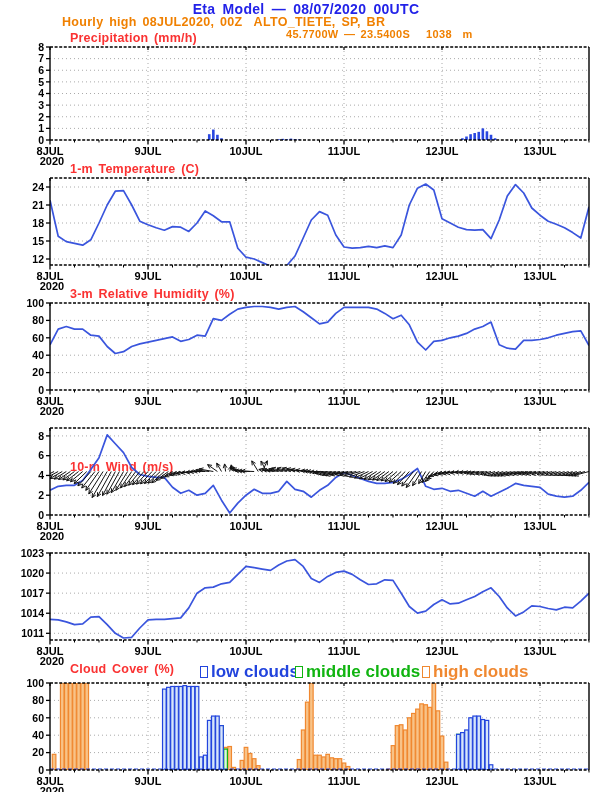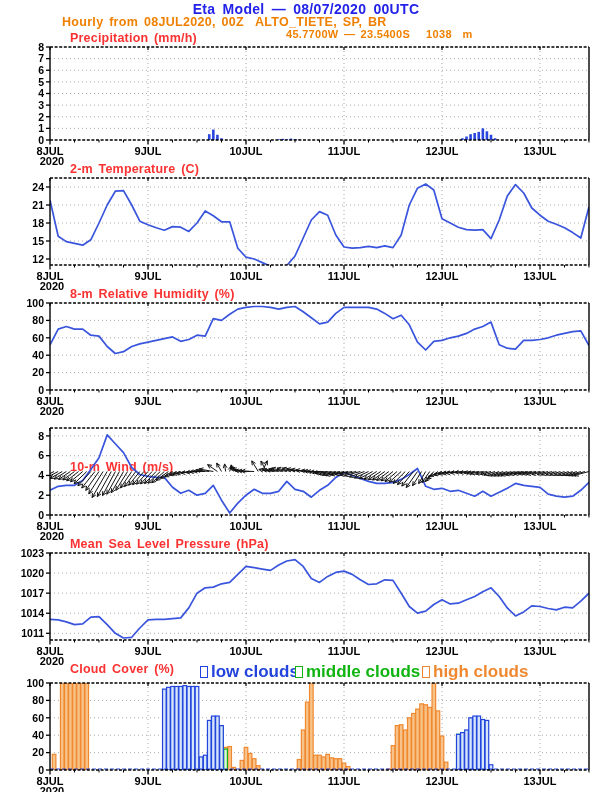--- a/index.html
+++ b/index.html
@@ -15,28 +15,27 @@
   .leg-box{display:inline-block;width:6px;height:10px;background:#fff;border:1.6px solid;vertical-align:-1px;margin-right:3px;}
   svg{position:absolute;top:0;left:0;}
   text{font-family:"Liberation Sans","DejaVu Sans",sans-serif;font-weight:700;fill:#000;}
 </style>
 </head>
 <body>
 
 <div id="page">
 
   <div id="model-title" class="hdr">Eta Model — 08/07/2020 00UTC</div>
-  <div id="subtitle" class="hdr">Hourly from 08JUL2020, 00Z  ALTO_TIETE, SP, BR</div>
+  <div id="subtitle" class="hdr">Hourly high 08JUL2020, 00Z  ALTO_TIETE, SP, BR</div>
   <div id="location-line" class="hdr">45.7700W — 23.5400S   1038  m</div>
 
   <div class="ptitle" style="top:31px;">Precipitation (mm/h)</div>
-  <div class="ptitle" style="top:162px;">2-m Temperature (C)</div>
-  <div class="ptitle" style="top:287px;">8-m Relative Humidity (%)</div>
+  <div class="ptitle" style="top:162px;">1-m Temperature (C)</div>
+  <div class="ptitle" style="top:287px;">3-m Relative Humidity (%)</div>
   <div class="ptitle" style="top:412px;margin-top:48px;">10-m Wind (m/s)</div>
-  <div class="ptitle" style="top:537px;">Mean Sea Level Pressure (hPa)</div>
 
   <div class="ptitle" style="top:662px;">Cloud Cover (%)</div>
   <div class="leg-item" style="left:200px;color:#2244dd;"><span class="leg-box" style="border-color:#2244dd;"></span><span>low clouds</span></div>
   <div class="leg-item" style="left:295px;color:#10b410;"><span class="leg-box" style="border-color:#10b410;"></span><span>middle clouds</span></div>
   <div class="leg-item" style="left:422px;color:#f08830;"><span class="leg-box" style="border-color:#f08830;"></span><span>high clouds</span></div>
 
   <svg id="plot" width="612" height="792" viewBox="0 0 612 792">
       <g>
         <clipPath id="clip-precip">
           <rect x="50" y="47" width="539" height="93"></rect>

